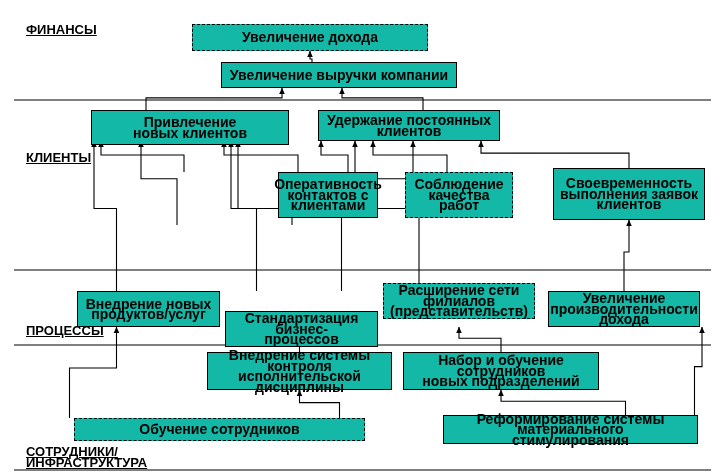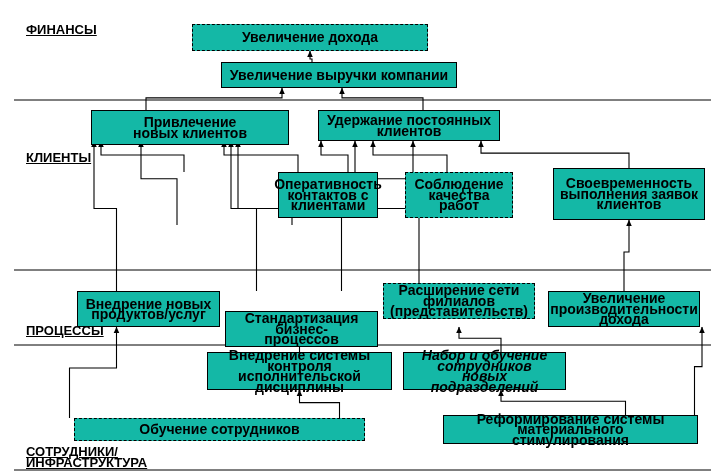--- a/index.html
+++ b/index.html
@@ -126,21 +126,21 @@
     </div>
     <div class="node" style="left: 548px; top: 291px; width: 152px; height: 36px;">
       <span class="txt">Увеличение
 производительности
 дохода</span>
     </div>
     <div class="node" style="left: 207px; top: 352px; width: 185px; height: 38px;">
       <span class="txt">Внедрение системы контроля
 исполнительской дисциплины</span>
     </div>
-    <div class="node" style="left: 403px; top: 352px; width: 163px; height: 38px; font-style: italic;">
+    <div class="node" style="left: 403px; top: 352px; width: 196px; height: 38px;">
       <span class="txt">Набор и обучение сотрудников
 новых подразделений</span>
     </div>
     <div class="node dashed" style="left: 74px; top: 418px; width: 291px; height: 23px;">
       <span class="txt">Обучение сотрудников</span>
     </div>
     <div class="node" style="left: 443px; top: 415px; width: 255px; height: 29px;">
       <span class="txt">Реформирование системы материального
 стимулирования</span>
     </div>

